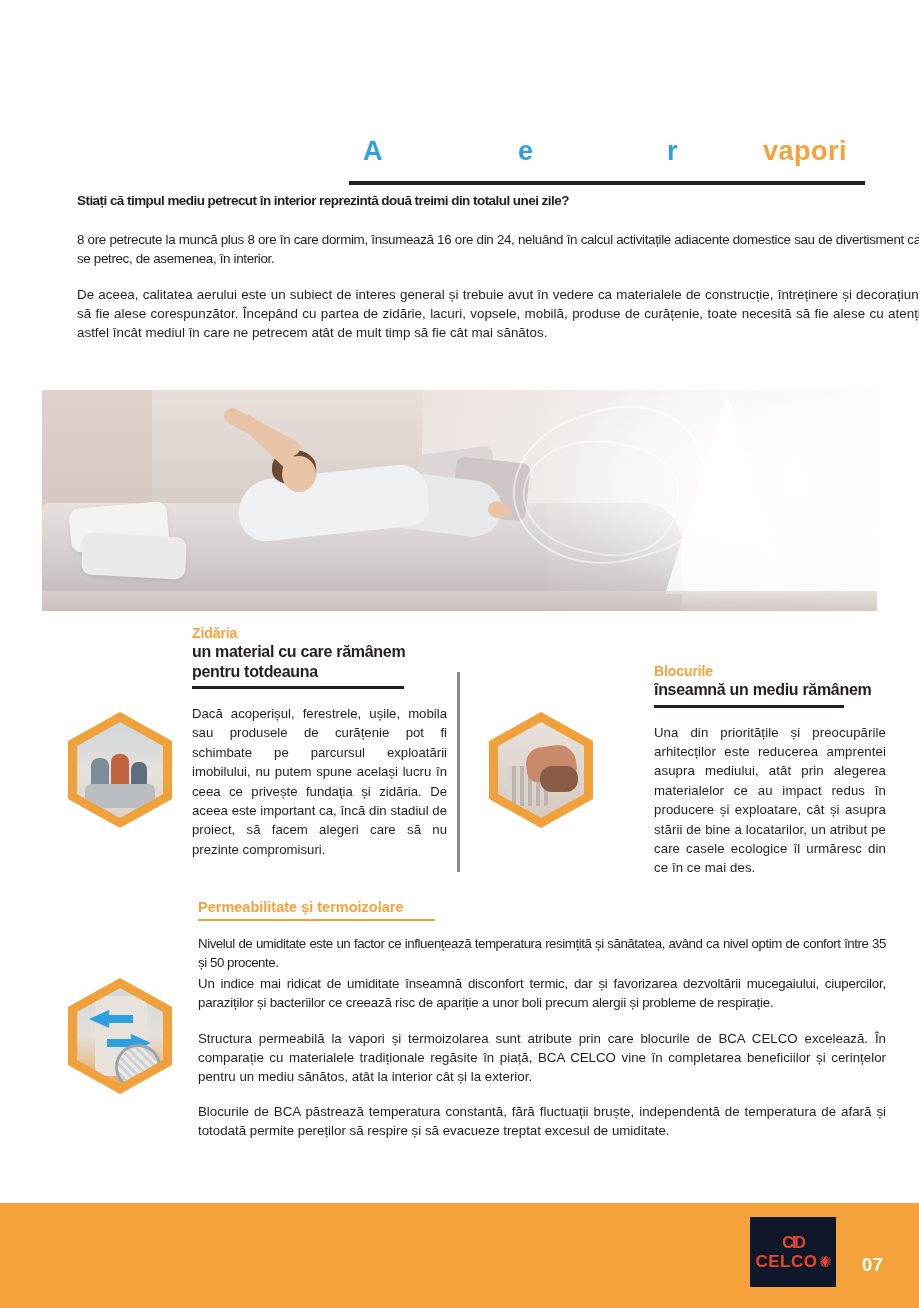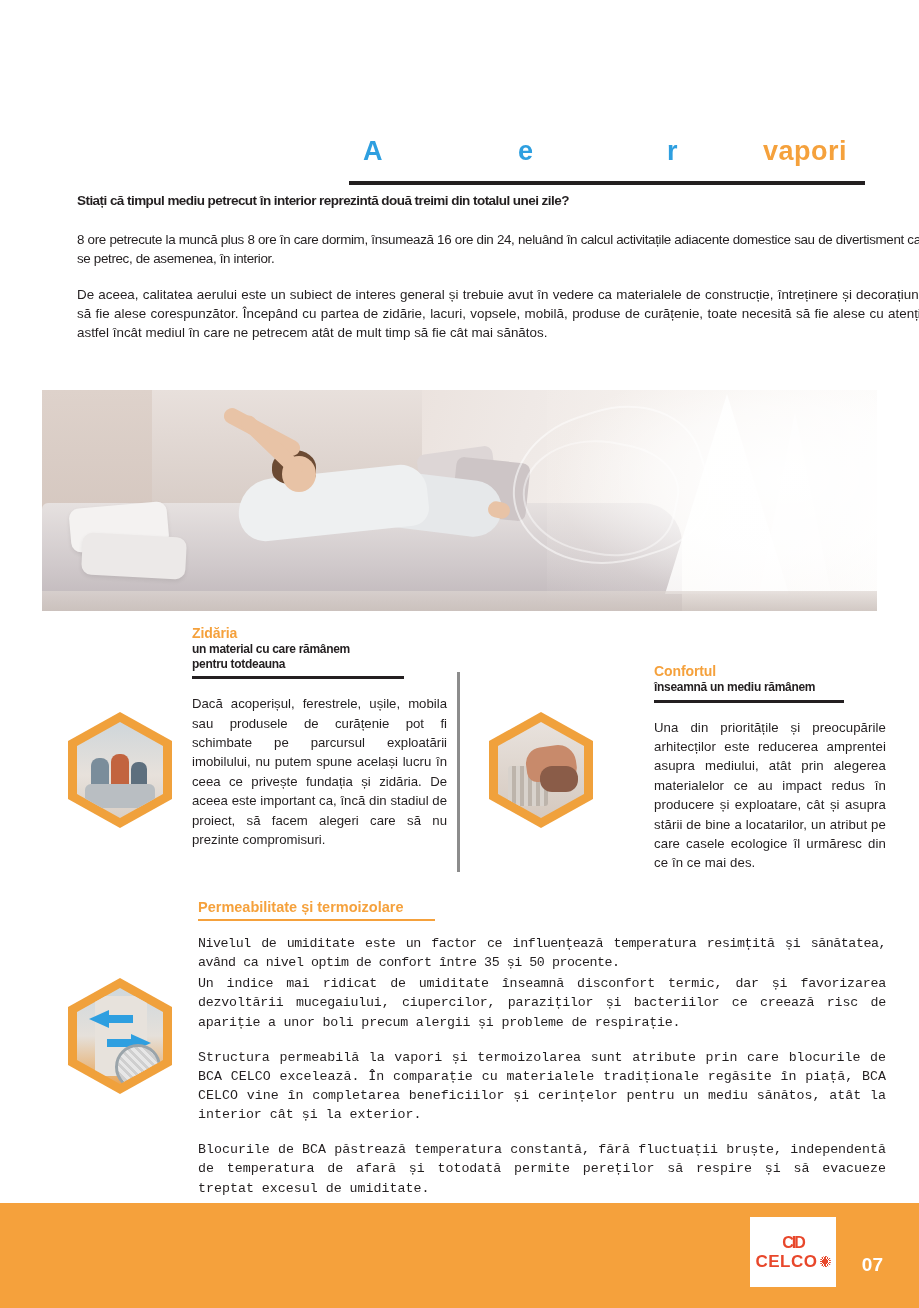--- a/index.html
+++ b/index.html
@@ -179,21 +179,21 @@
   .col-right { position: absolute; left: 654px; top: 663px; width: 232px; }
 
   .sec-title {
     color: #f5a13c;
     font-size: 14px;
     font-weight: bold;
     margin: 0;
     letter-spacing: -0.1px;
   }
   .sec-sub {
-    font-size: 12px;
+    font-size: 16px;
     font-weight: bold;
     color: #231f20;
     line-height: 1.22;
     margin: 1px 0 0 0;
     letter-spacing: -0.3px;
   }
   .sec-rule {
     width: 100%;
     height: 3px;
     background: #231f20;
@@ -286,21 +286,20 @@
   .perm-rule {
     position: absolute;
     left: 198px; top: 919px;
     width: 237px; height: 2px;
     background: #f5a13c;
   }
   .perm-body {
     position: absolute;
     left: 198px; top: 934px;
     width: 688px;
-    font-family: Liberation Mono, monospace;
   }
   .perm-p {
     font-size: 13.3px;
     line-height: 1.44;
     text-align: justify;
     margin: 0 0 16px 0;
     color: #231f20;
   }
   .perm-p.tight { letter-spacing: -0.45px; margin-bottom: 2px; }
   .perm-p.tight2 { letter-spacing: -0.2px; }
@@ -309,21 +308,21 @@
   .footer {
     position: absolute;
     left: 0; bottom: 0;
     width: 919px; height: 105px;
     background: #f5a13c;
   }
   .footer-logo-box {
     position: absolute;
     right: 80px; bottom: 18px;
     width: 86px; height: 70px;
-    background: #ffffff;
+    background: #0f172a;
     border: 3px solid #f5a13c;
     display: flex;
     flex-direction: column;
     align-items: center;
     justify-content: center;
   }
   .logo-top {
     color: #e8472b;
     font-size: 16px;
     font-weight: bold;
@@ -435,21 +434,21 @@
   <h3 class="sec-title">Zidăria</h3>
   <div class="sec-sub" style="white-space:pre-line">un material cu care rămânem
 pentru totdeauna</div>
   <div class="sec-rule short"></div>
   <p class="col-body">Dacă acoperișul, ferestrele, ușile, mobila sau produsele de curățenie pot fi schimbate pe parcursul exploatării imobilului, nu putem spune același lucru în ceea ce privește fundația și zidăria. De aceea este important ca, încă din stadiul de proiect, să facem alegeri care să nu prezinte compromisuri.</p>
 </div>
 
 <div class="vdivider"></div>
 
 <div class="col-right">
-  <h3 class="sec-title">Confortul</h3>
+  <h3 class="sec-title">Blocurile</h3>
   <div class="sec-sub">înseamnă un mediu rămânem</div>
   <div class="sec-rule short2"></div>
   <p class="col-body spaced">Una din prioritățile și preocupările arhitecților este reducerea amprentei asupra mediului, atât prin alegerea materialelor ce au impact redus în producere și exploatare, cât și asupra stării de bine a locatarilor, un atribut pe care casele ecologice îl urmăresc din ce în ce mai des.</p>
 </div>
 
 <div class="perm-title">Permeabilitate și termoizolare</div>
 <div class="perm-rule"></div>
 <div class="perm-body">
   <p class="perm-p tight">Nivelul de umiditate este un factor ce influențează temperatura resimțită și sănătatea, având ca nivel optim de confort între 35 și 50 procente.</p>
   <p class="perm-p tight2">Un indice mai ridicat de umiditate înseamnă disconfort termic, dar și favorizarea dezvoltării mucegaiului, ciupercilor, paraziților și bacteriilor ce creează risc de apariție a unor boli precum alergii și probleme de respirație.</p>

